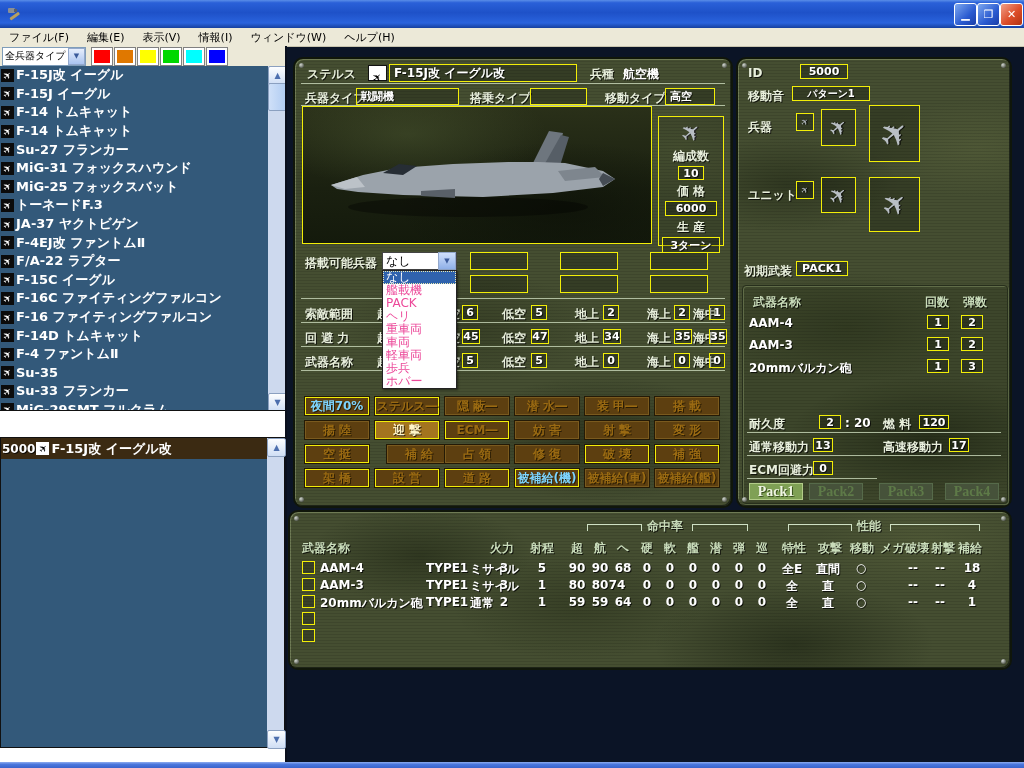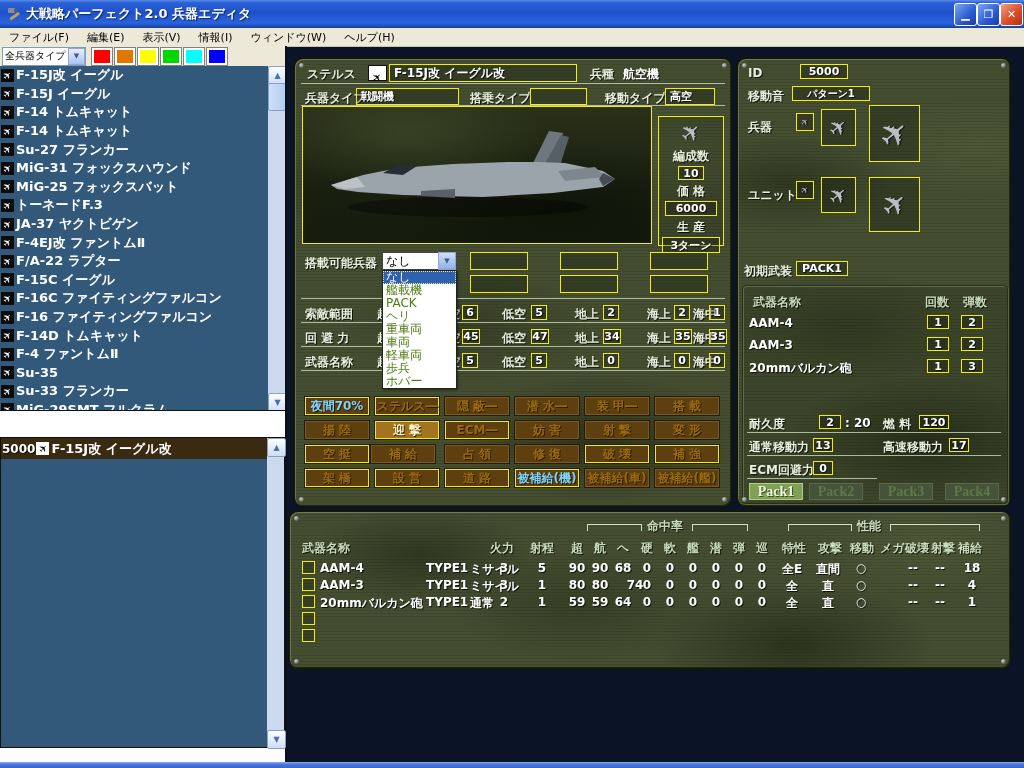--- a/index.html
+++ b/index.html
@@ -66,21 +66,21 @@
     color:#9a6a12;font-size:12px;font-weight:bold;display:flex;align-items:center;justify-content:center;
     text-shadow:1px 1px 0 #2a1c04;box-sizing:border-box;white-space:nowrap;z-index:2;}
   .abtn.en{border-color:#f2ee08;}
   .abtn.on{border-color:#f2ee08;color:#7dd3fc;}
   .abtn.pr{border-color:#f2ee08;color:#fff4c8;background:#a3741f;}
   
   .ddwrap{z-index:40;}
   .combo2{width:75px;height:18px;background:#fff;border:1px solid #444;display:flex;align-items:center;box-sizing:border-box;}
   .combo2 .txt{flex:1;font-size:12px;color:#000;padding-left:3px;}
   .ddlist{width:73px;background:#fff;border:1px solid #222;box-shadow:1px 1px 2px rgba(0,0,0,.5);z-index:45;}
-  .ddi{height:13px;line-height:13px;font-size:12px;color:#4d7c0f;padding-left:3px;white-space:nowrap;}
+  .ddi{height:13px;line-height:13px;font-size:12px;color:#ec4899;padding-left:3px;white-space:nowrap;}
   .ddi.sel{background:#2f62ad;color:#fff;outline:1px dotted #e8e8b0;outline-offset:-1px;}
   
   .inpanel{border:1px solid #272f1c;box-shadow:inset 1px 1px 0 #606c48, 1px 1px 0 #5a6644;border-radius:4px;
     background:rgba(10,14,4,.12);z-index:2;}
   .pack{width:54px;height:17px;font-family:"Liberation Serif","DejaVu Serif",serif;font-weight:bold;font-size:14px;
     display:flex;align-items:center;justify-content:center;box-sizing:border-box;z-index:2;}
   .pack.on{background:#7fa055;color:#f0f6e4;border:1px solid #b2cc88;text-shadow:1px 1px 0 #3a501e;}
   .pack.off{background:#46523a;color:#5e7a48;border:1px solid #566a4a;}
   
   .bk{border-top:1px solid #cfe0c4;z-index:2;}
@@ -96,21 +96,20 @@
 <body>
 
 <div id="screen">
 
   <div class="a titlebar">
     <svg class="a" style="left:7px;top:6px" width="16" height="16" viewBox="0 0 16 16">
       <rect x="2" y="9" width="11" height="3" rx="1" transform="rotate(-35 7 10)" fill="#b8a060"></rect>
       <rect x="1" y="2" width="7" height="5" rx="1" fill="#8a8f96"></rect>
       <rect x="7" y="3" width="3" height="3" fill="#5a5f66"></rect>
     </svg>
-    <span class="title-text" style="margin-left:26px">大戦略パーフェクト2.0 兵器エディタ</span>
     <div class="a winbtn blue" style="left:954px;top:3px">▁</div>
     <div class="a winbtn blue" style="left:977px;top:3px">❐</div>
     <div class="a winbtn red" style="left:1000px;top:3px">✕</div>
   </div>
 
   <div class="a menubar">
     <span class="menu-item">ファイル(F)</span>
     <span class="menu-item">編集(E)</span>
     <span class="menu-item">表示(V)</span>
     <span class="menu-item">情報(I)</span>
@@ -355,21 +354,21 @@
     <div class="a abtn" style="left:220px;top:338px">潜 水―</div>
     <div class="a abtn" style="left:290px;top:338px">装 甲―</div>
     <div class="a abtn" style="left:360px;top:338px">搭 載</div>
     <div class="a abtn" style="left:10px;top:362px">揚 陸</div>
     <div class="a abtn pr" style="left:80px;top:362px">迎 撃</div>
     <div class="a abtn en" style="left:150px;top:362px">ECM―</div>
     <div class="a abtn" style="left:220px;top:362px">妨 害</div>
     <div class="a abtn" style="left:290px;top:362px">射 撃</div>
     <div class="a abtn" style="left:360px;top:362px">変 形</div>
     <div class="a abtn en" style="left:10px;top:386px">空 挺</div>
-    <div class="a abtn" style="left:76px;top:386px">補 給</div>
+    <div class="a abtn" style="left:92px;top:386px">補 給</div>
     <div class="a abtn" style="left:150px;top:386px">占 領</div>
     <div class="a abtn" style="left:220px;top:386px">修 復</div>
     <div class="a abtn en" style="left:290px;top:386px">破 壊</div>
     <div class="a abtn en" style="left:360px;top:386px">補 強</div>
     <div class="a abtn en" style="left:10px;top:410px">架 橋</div>
     <div class="a abtn en" style="left:80px;top:410px">設 営</div>
     <div class="a abtn en" style="left:150px;top:410px">道 路</div>
     <div class="a abtn on" style="left:220px;top:410px">被補給(機)</div>
     <div class="a abtn" style="left:290px;top:410px">被補給(車)</div>
     <div class="a abtn" style="left:360px;top:410px">被補給(艦)</div>
@@ -507,21 +506,21 @@
     <div class="cell" style="left:664px;top:49px;width:36px">18</div>
 
     <div class="chk" style="left:12px;top:66px"></div>
     <div class="cell" style="left:30px;top:66px;text-align:left">AAM-3</div>
     <div class="cell" style="left:136px;top:66px">TYPE1</div>
     <div class="cell" style="left:180px;top:66px">ミサイル</div>
     <div class="cell" style="left:202px;top:66px;width:24px">3</div>
     <div class="cell" style="left:240px;top:66px;width:24px">1</div>
     <div class="cell" style="left:276px;top:66px;width:22px">80</div>
     <div class="cell" style="left:299px;top:66px;width:22px">80</div>
-    <div class="cell" style="left:334px;top:66px;width:22px">74</div>
+    <div class="cell" style="left:316px;top:66px;width:22px">74</div>
     <div class="cell" style="left:346px;top:66px;width:22px">0</div>
     <div class="cell" style="left:369px;top:66px;width:22px">0</div>
     <div class="cell" style="left:392px;top:66px;width:22px">0</div>
     <div class="cell" style="left:415px;top:66px;width:22px">0</div>
     <div class="cell" style="left:438px;top:66px;width:22px">0</div>
     <div class="cell" style="left:461px;top:66px;width:22px">0</div>
     <div class="cell" style="left:484px;top:66px;width:36px">全</div>
     <div class="cell" style="left:520px;top:66px;width:36px">直</div>
     <div class="cell" style="left:556px;top:66px;width:30px">○</div>
     <div class="cell" style="left:586px;top:66px;width:26px"></div>

